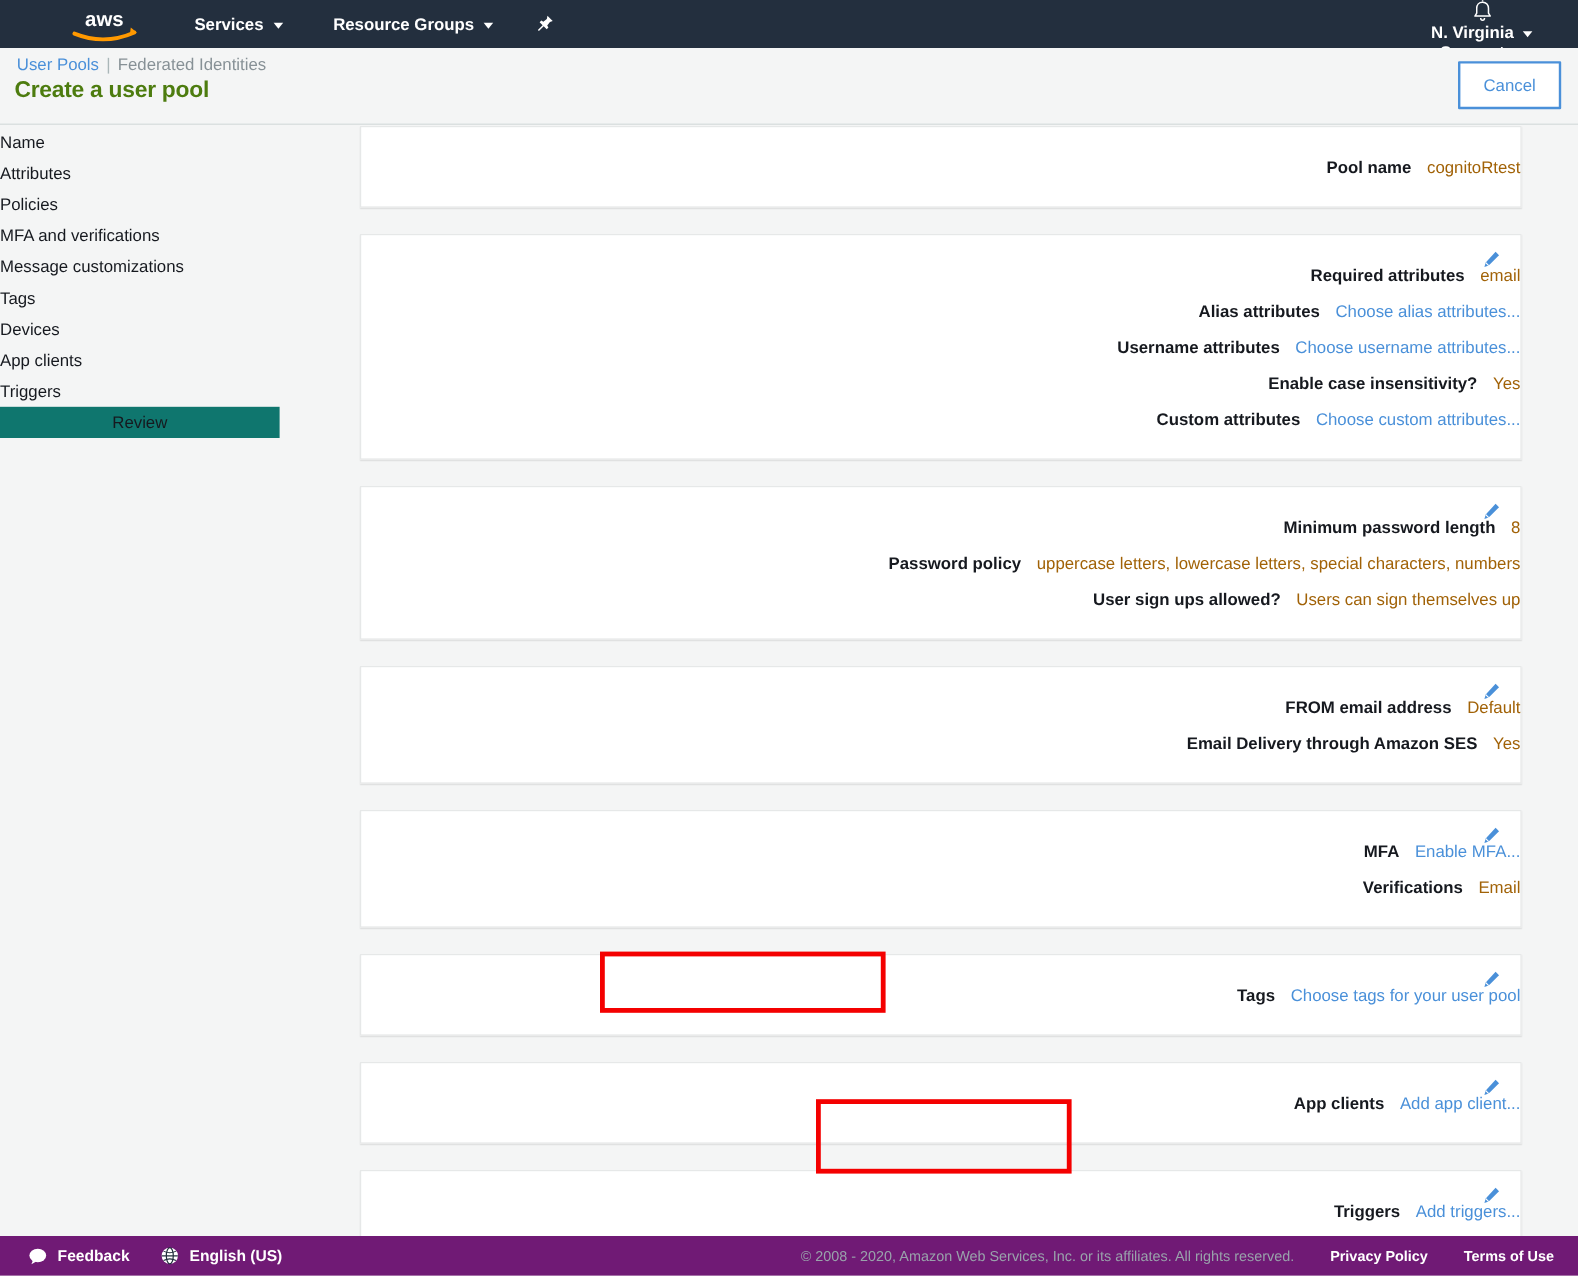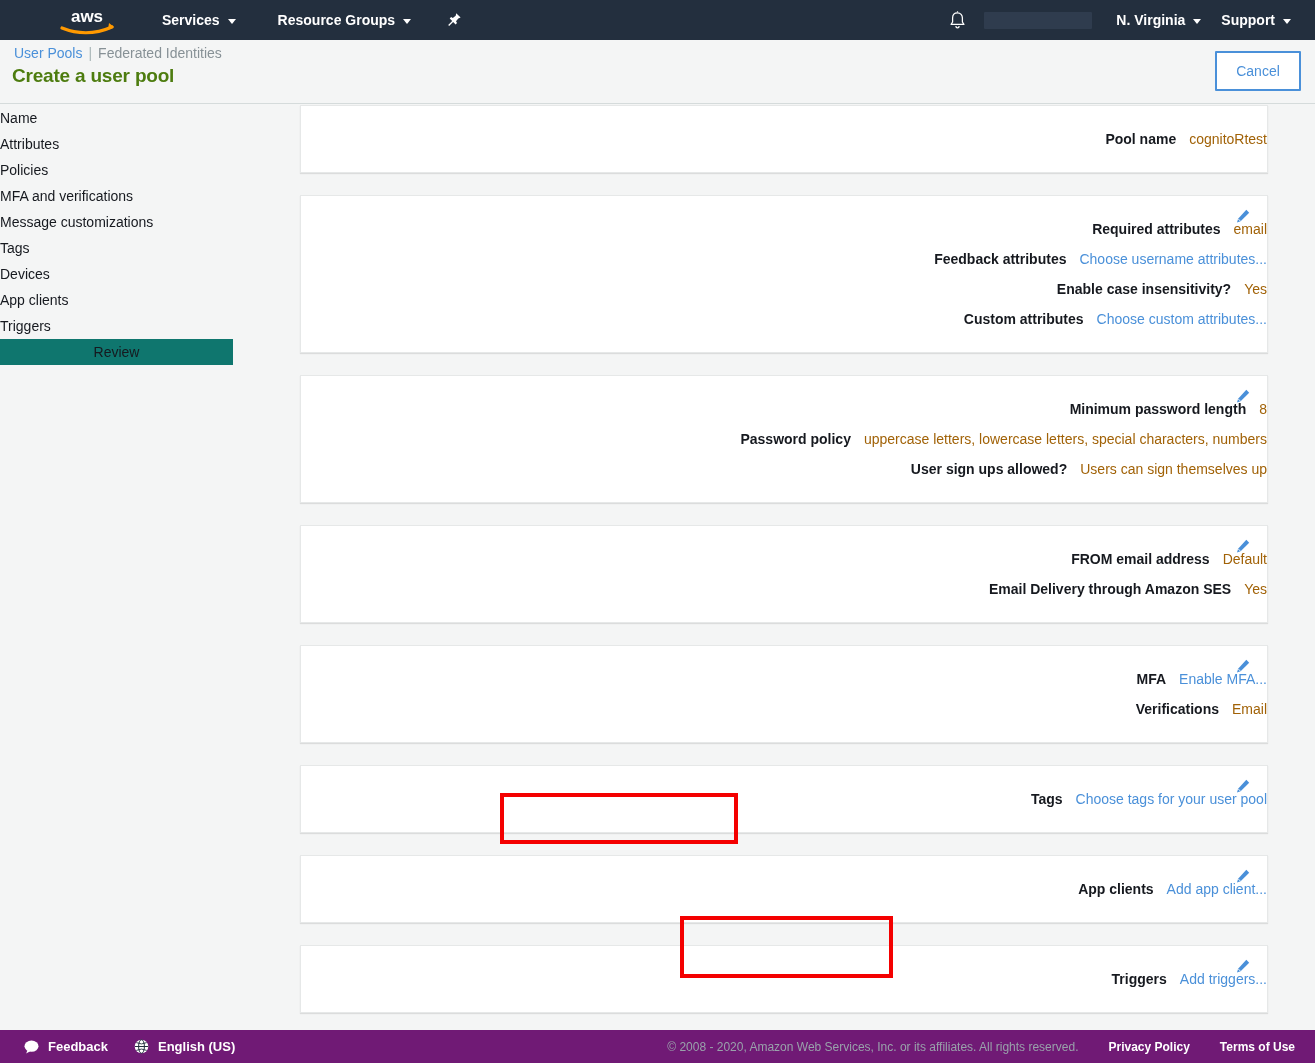--- a/index.html
+++ b/index.html
@@ -56,20 +56,21 @@
     width: 26px; height: 40px;
     display: flex; align-items: center; justify-content: center;
     cursor: pointer;
   }
   .nav-right {
     margin-left: auto;
     display: flex;
     align-items: center;
     height: 40px;
     padding-right: 14px;
+    flex-direction: column;
   }
   #bell-icon {
     width: 34px; height: 40px;
     display: flex; align-items: center; justify-content: center;
     cursor: pointer;
   }
   #account-redacted {
     width: 108px; height: 17px;
     background: #2f3c4e;
     margin: 0 14px 0 10px;
@@ -355,21 +356,25 @@
       <svg width="14" height="14" viewBox="0 0 14 14" xmlns="http://www.w3.org/2000/svg">
         <path d="M10.3 0.8 L13.2 3.7 L4.6 12.3 L1.0 13.4 L2.1 9.8 Z" fill="#4a90d9"></path>
         <path d="M2.1 9.8 L4.6 12.3" stroke="#ffffff" stroke-width="0.9"></path>
       </svg>
     </div>
     <div class="row">
       <div class="row-label">Required attributes</div>
       <div class="row-value">email</div>
     </div>
     <div class="row">
-      <div class="row-label">Feedback attributes</div>
+      <div class="row-label">Alias attributes</div>
+      <div class="row-value link">Choose alias attributes...</div>
+    </div>
+    <div class="row">
+      <div class="row-label">Username attributes</div>
       <div class="row-value link">Choose username attributes...</div>
     </div>
     <div class="row">
       <div class="row-label">Enable case insensitivity?</div>
       <div class="row-value">Yes</div>
     </div>
     <div class="row">
       <div class="row-label">Custom attributes</div>
       <div class="row-value link">Choose custom attributes...</div>
     </div>

